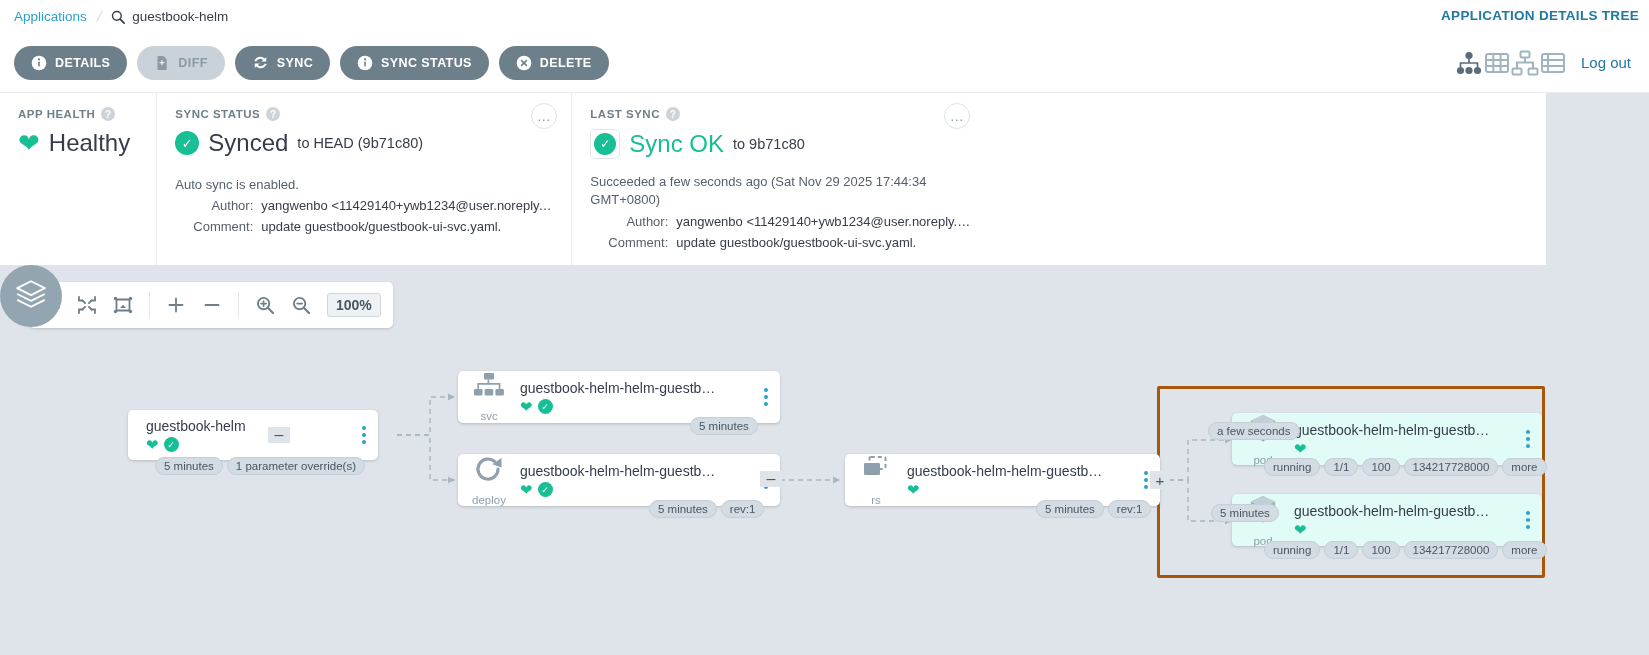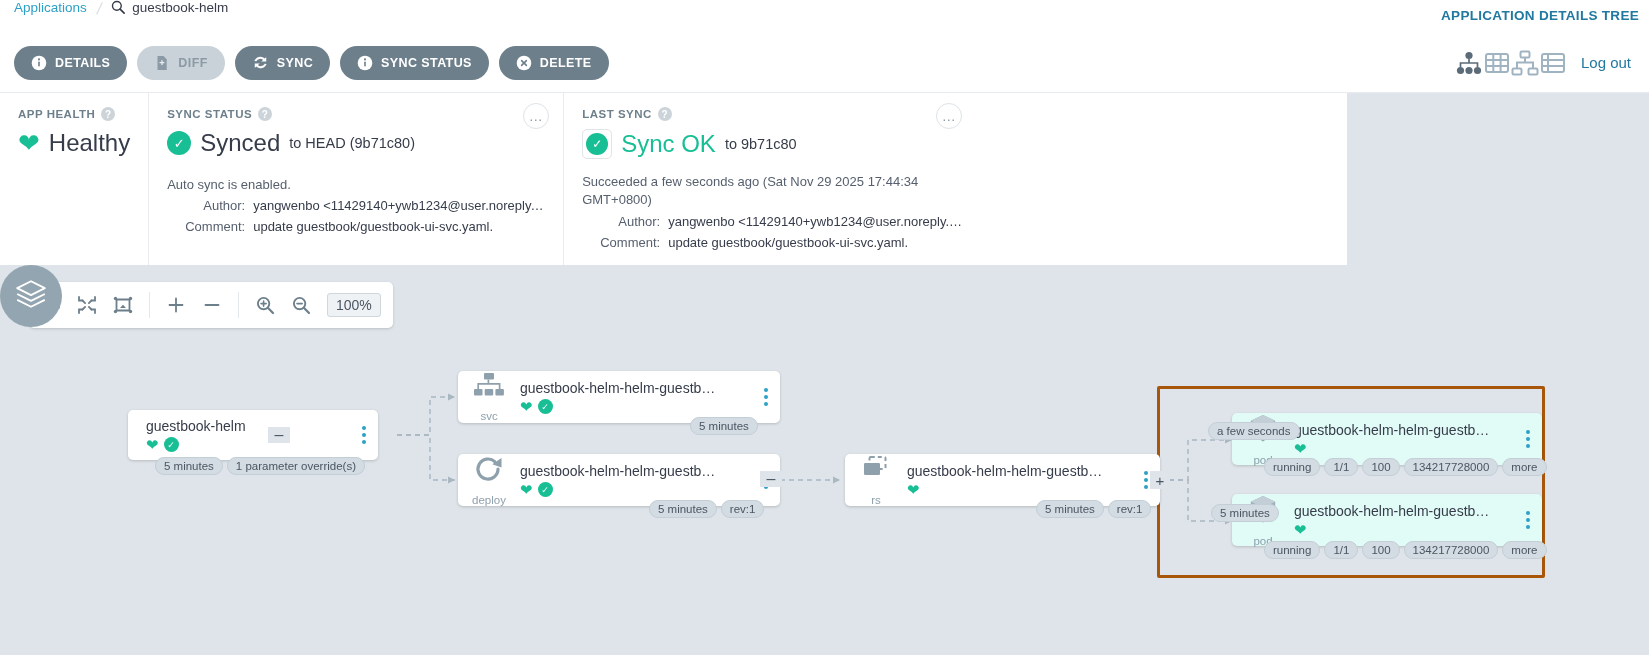--- a/index.html
+++ b/index.html
@@ -9,21 +9,21 @@
     font-family:"Liberation Sans", sans-serif;
     background:#dee4e9;
     color:#363c4a;
     overflow:hidden;
     position:relative;
   }
 
   
   .topbar {
     position:absolute; left:0; top:0; width:1649px; height:33px;
-    background:#fff; display:flex; align-items:flex-start;
+    background:#fff; display:flex; align-items:center;
     padding:0 14px;
   }
   .crumb-link { color:#2da0c6; font-size:13.5px; cursor:pointer; }
   .crumb-sep { color:#d8dee4; margin:0 10px; font-size:16px; transform:skewX(-12deg); }
   .crumb-search-icon { width:14px; height:14px; margin-right:7px; display:inline-block; }
   .crumb-current { font-size:13.5px; color:#363c4a; }
   .adt-label {
     position:absolute; right:10px; top:8px;
     color:#2178a0; font-size:13.5px; font-weight:bold; letter-spacing:.3px;
   }
@@ -43,21 +43,21 @@
   }
   .abtn.disabled { background:#c9d2d8; color:#8b9aa5; cursor:default; }
   .abtn svg { display:block; }
 
   .viewicons { margin-left:auto; display:flex; align-items:center; padding-right:4px;}
   .viewicon { width:28px; height:28px; cursor:pointer; display:block; }
   .logout { color:#2178a0; font-size:15px; margin-left:14px; cursor:pointer; }
 
   
   .summary {
-    position:absolute; left:0; top:93px; width:1347px; height:172px;
+    position:absolute; left:0; top:93px; width:1546px; height:172px;
     background:#fff; display:flex;
   }
   .panel { padding:14px 18px 0 18px; position:relative; }
   .panel + .panel { border-left:1px solid #e8ebef; }
   .p-health { width:168px; }
   .p-sync   { width:415px; }
   .p-last   { width:1066px; }
   .panel-title {
     font-size:11.5px; font-weight:bold; color:#6d7f8b; letter-spacing:.5px;
     display:flex; align-items:center; gap:6px; margin-bottom:8px;
@@ -94,21 +94,21 @@
 
   
   .graph {
     position:absolute; left:0; top:265px; width:1649px; height:390px;
     background:#dee4e9; overflow:hidden;
   }
   .gtoolbar {
     position:absolute; left:29px; top:17px;
     height:46px; background:#fff; border-radius:5px;
     box-shadow:0 1px 3px rgba(0,0,0,.16);
-    display:flex; align-items:center; padding:8px 12px; gap:16px;
+    display:flex; align-items:center; padding:8px 12px; gap:16px;font-weight:bold;
   }
   .gt-icon { width:20px;height:20px;cursor:pointer;display:block; }
   .gt-div { width:1px;height:26px;background:#e3e8ec; }
   .zoomval {
     border:1px solid #cfd7dd; background:#eef2f5; color:#4a5562;
     font-size:14px; padding:3px 8px; border-radius:3px; min-width:44px; text-align:center;
     cursor:text;
   }
 
   

